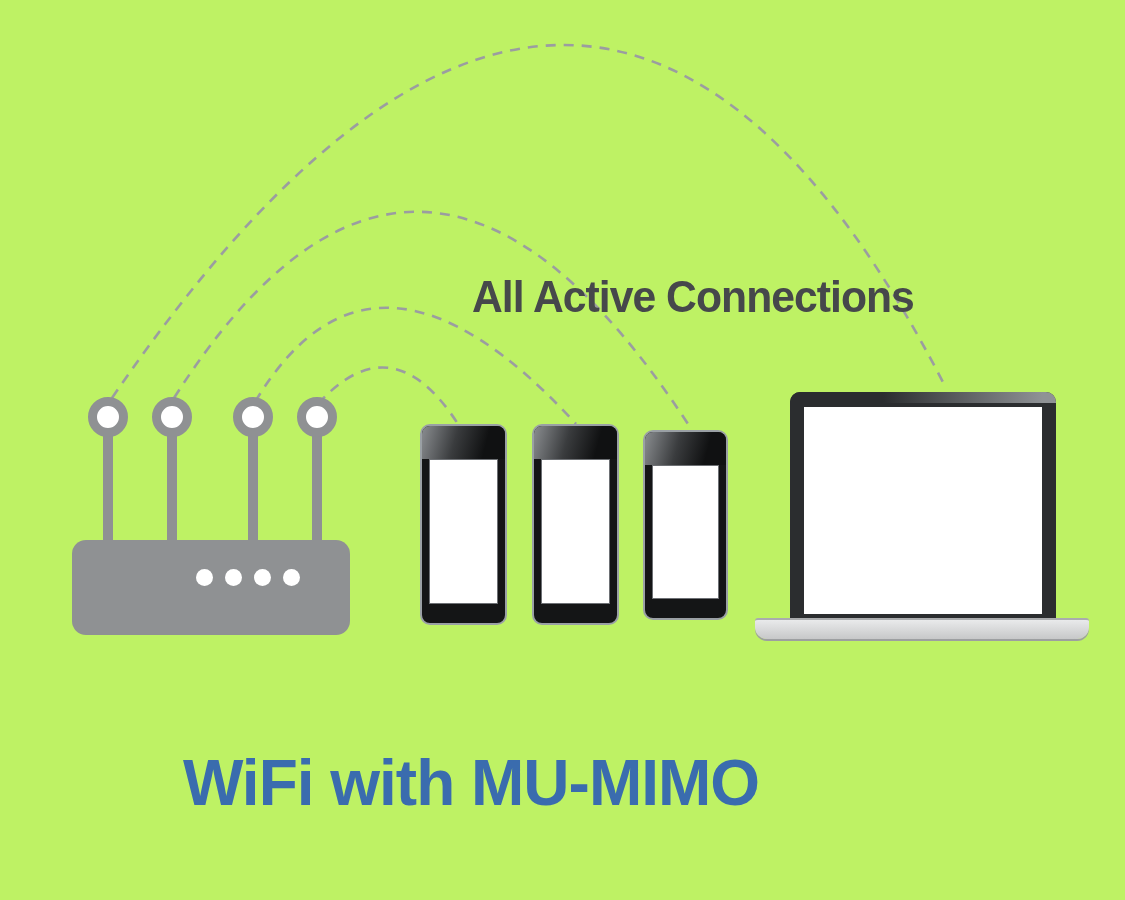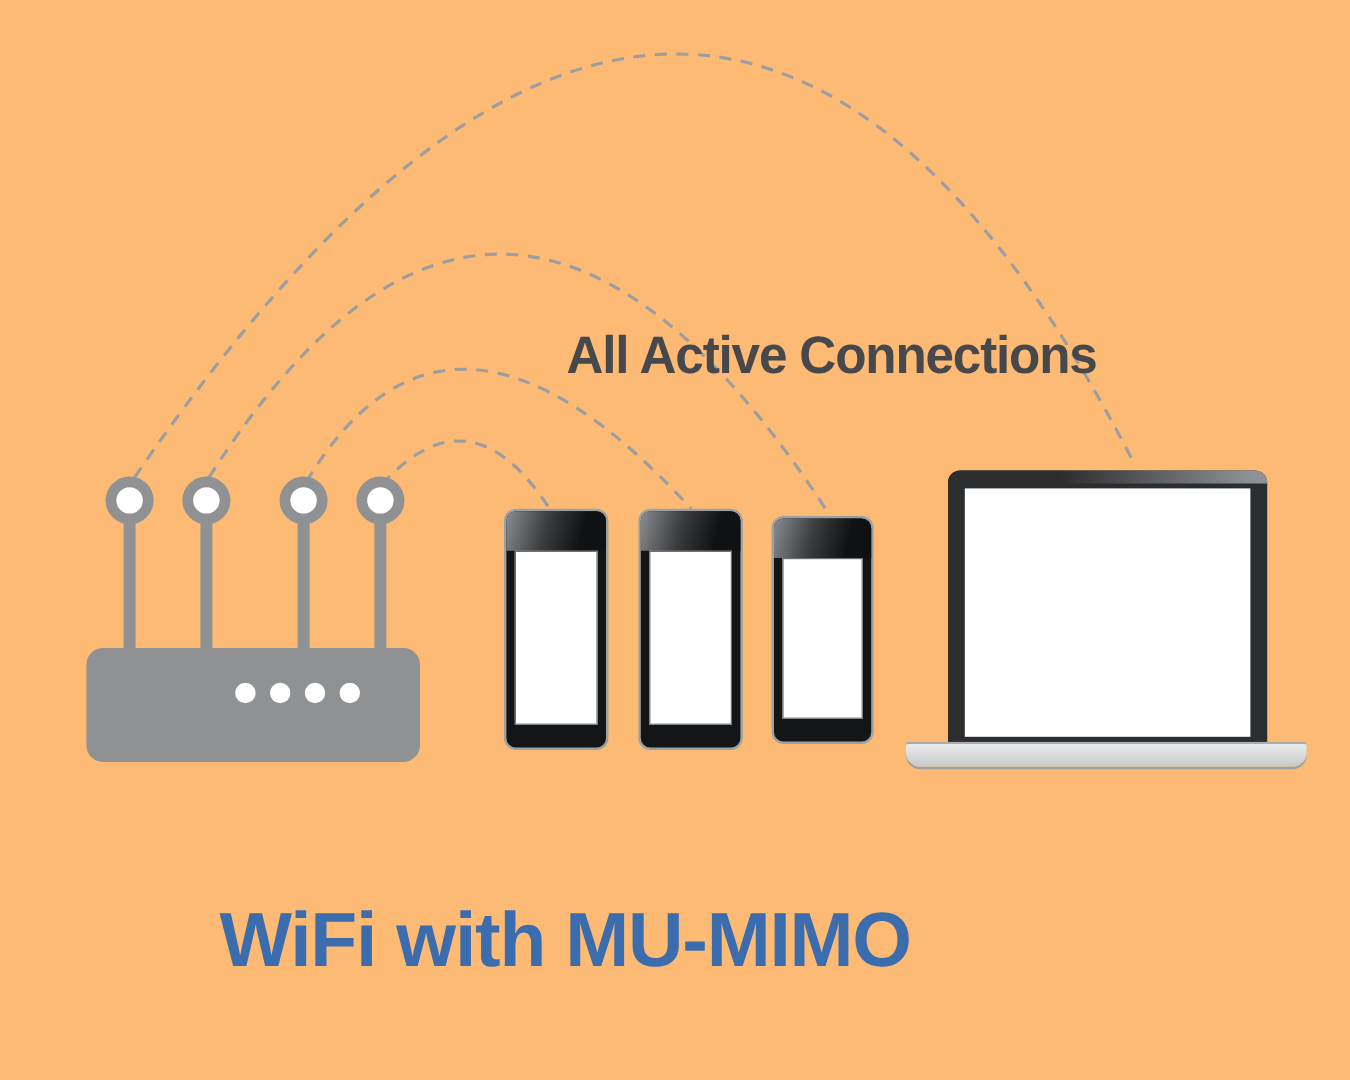--- a/index.html
+++ b/index.html
@@ -5,21 +5,21 @@
   html, body {
     margin: 0;
     padding: 0;
     background: #ffffff;
     font-family: "Liberation Sans", sans-serif;
   }
   .canvas {
     position: relative;
     width: 1125px;
     height: 900px;
-    background: #fdba74;
+    background: #bef264;
     overflow: hidden;
   }
 
   
   .arcs {
     position: absolute;
     left: 0; top: 0;
     width: 1125px; height: 900px;
   }
   .arcs path {

